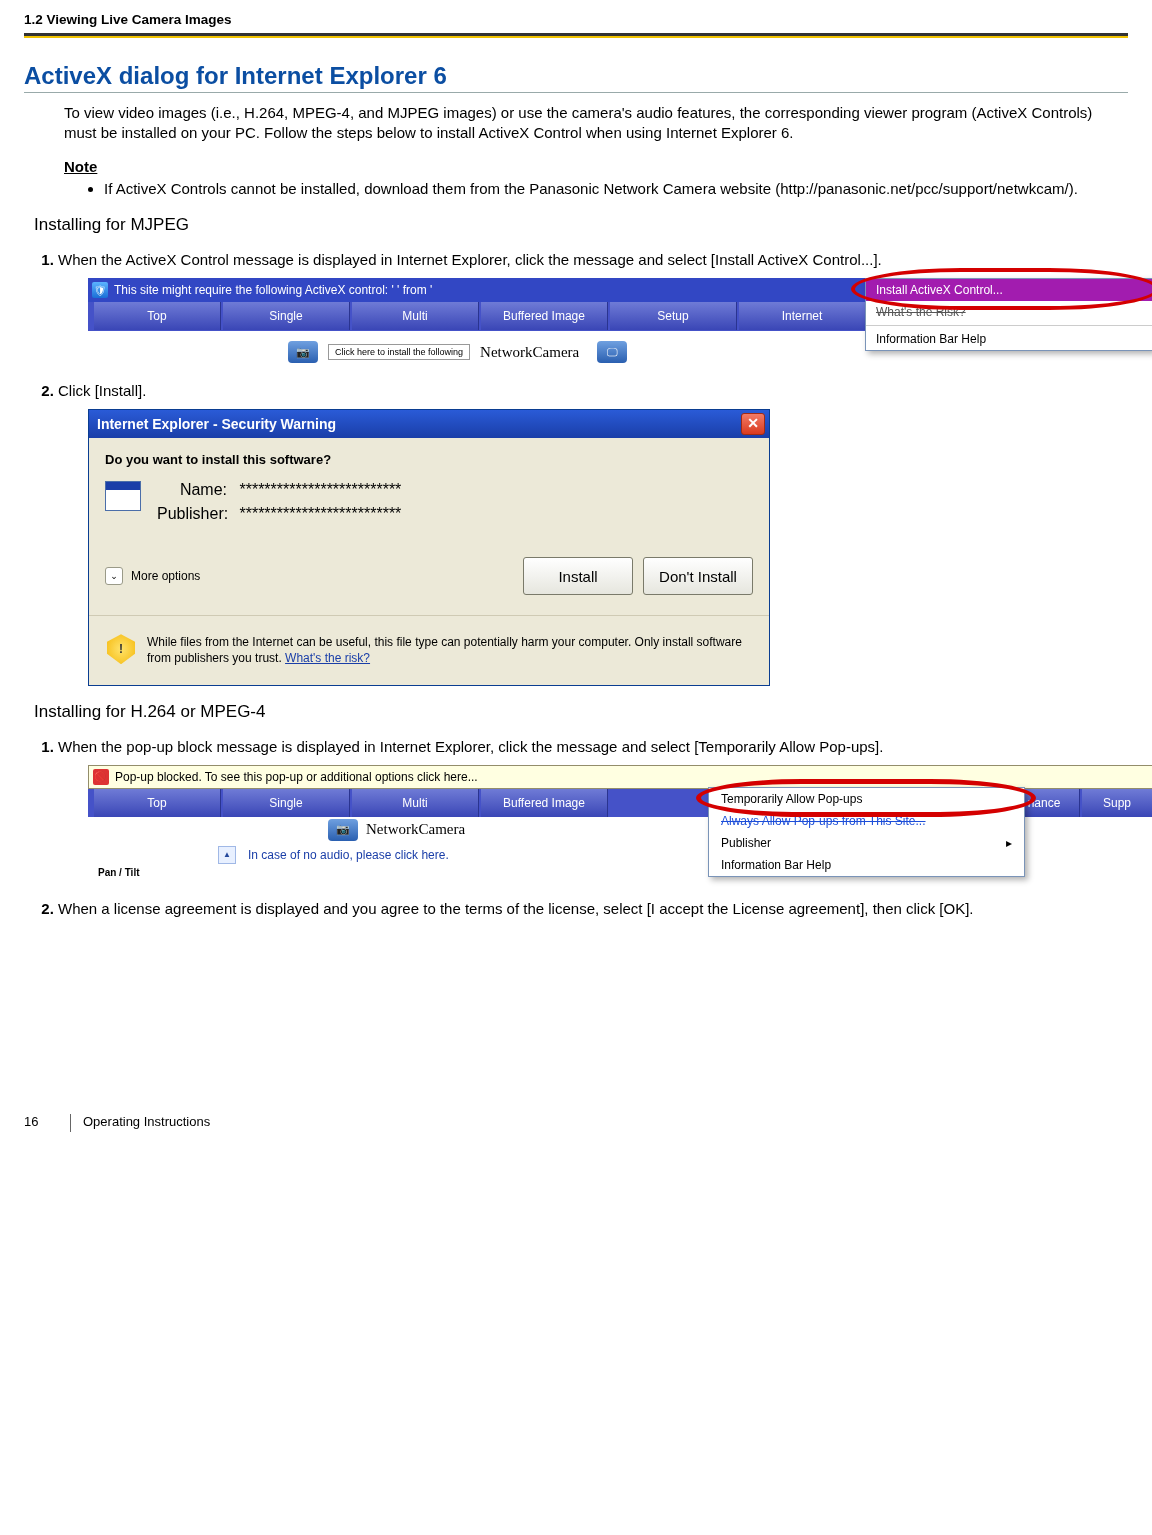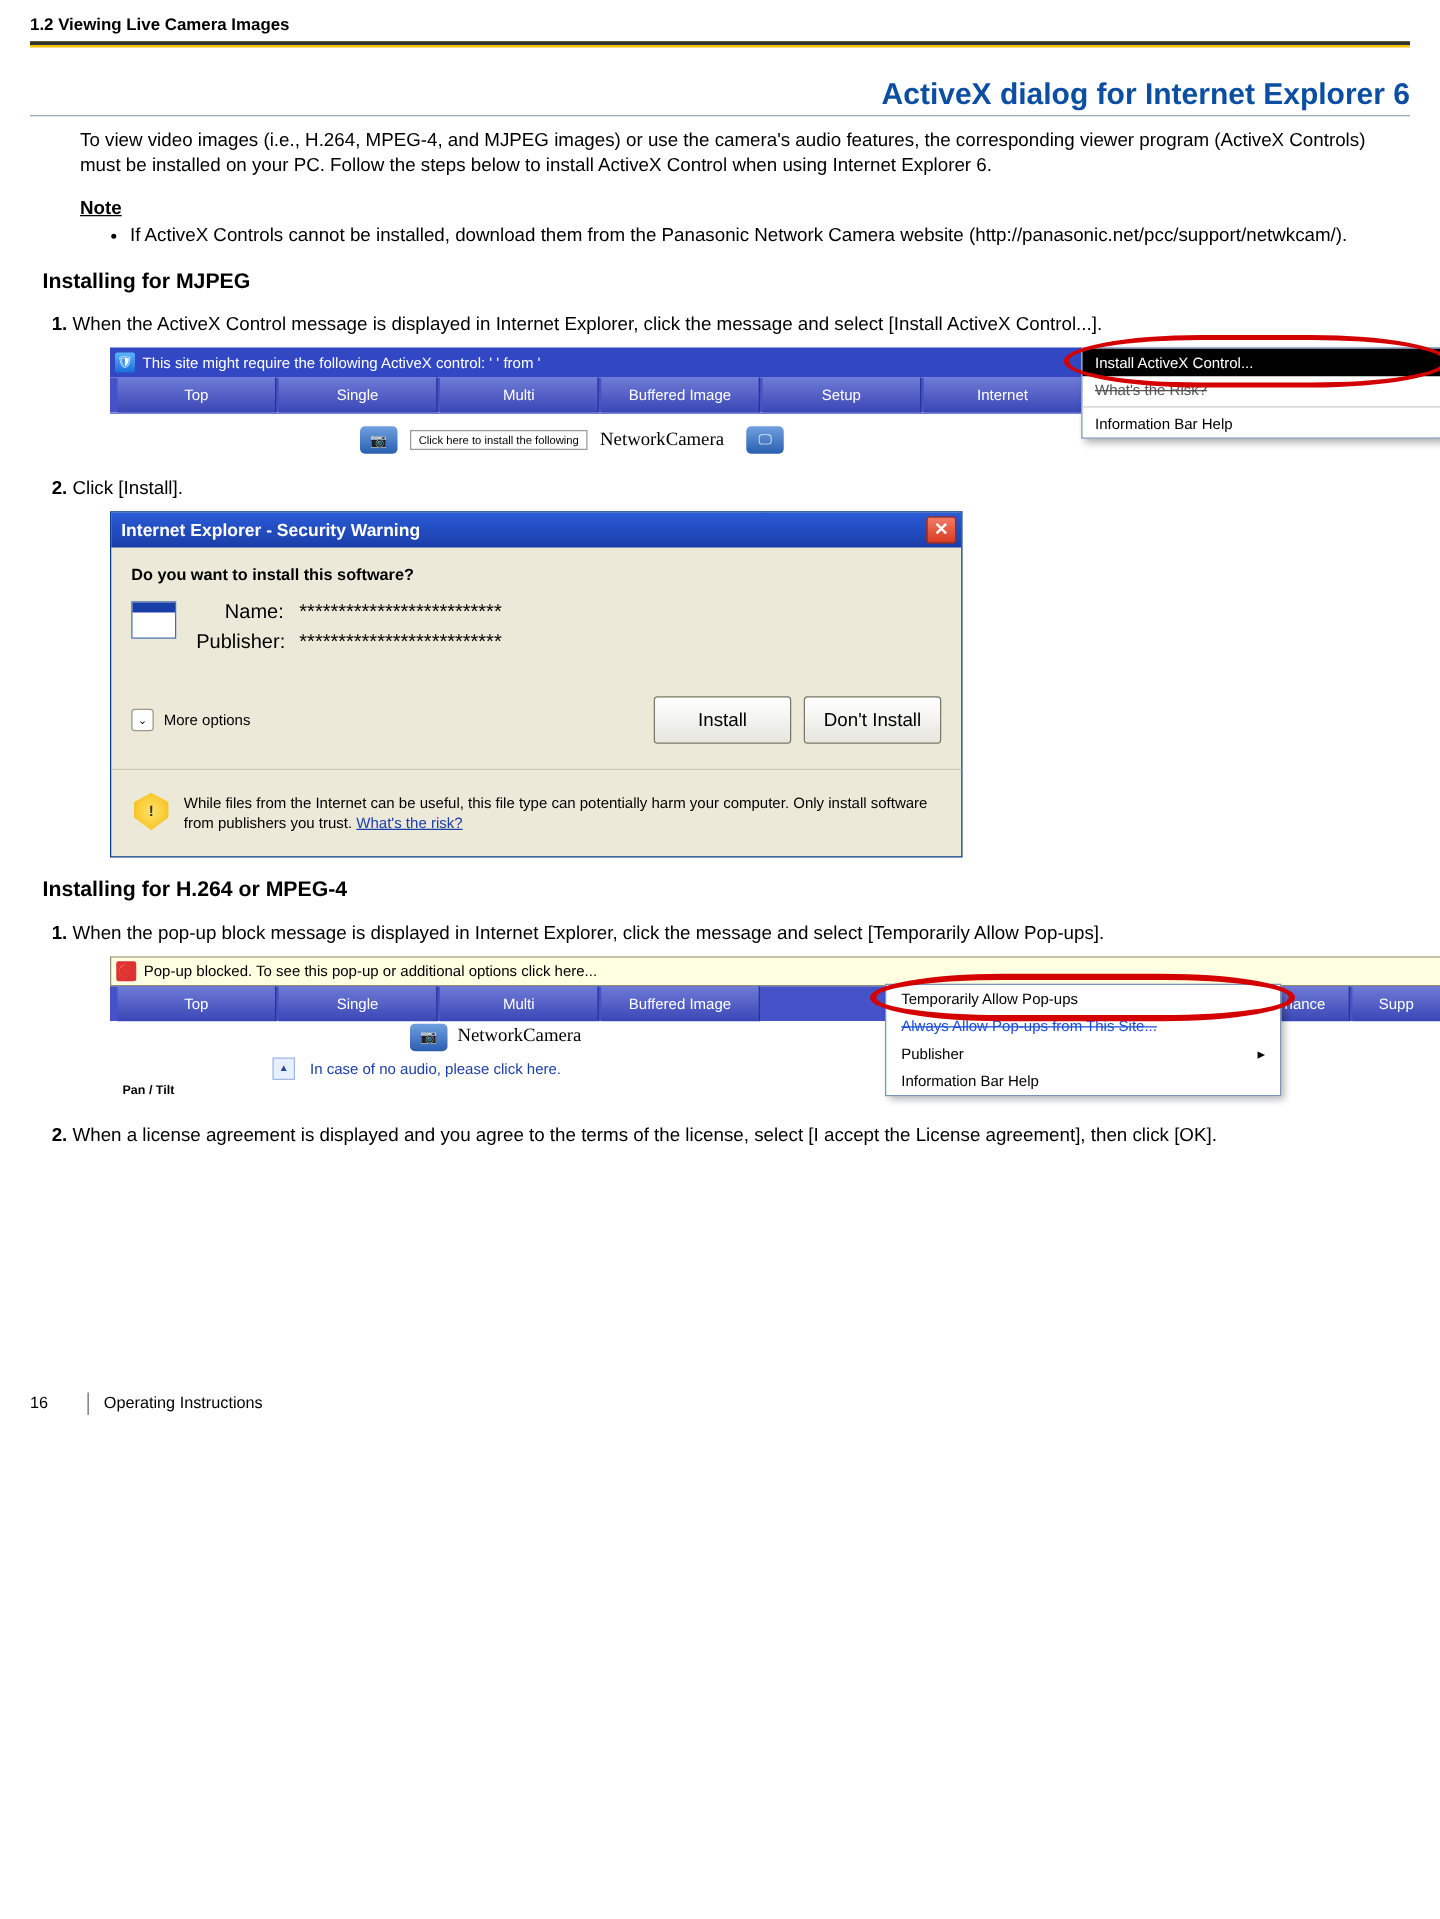--- a/index.html
+++ b/index.html
@@ -26,42 +26,41 @@
     border-top: 3px solid #333;
     margin-bottom: 24px;
   }
   h1.section-title {
     color: #0b4ea2;
     font-size: 24px;
     font-weight: bold;
     margin: 10px 0 10px 0;
     border-bottom: 1px solid #9aa;
     padding-bottom: 2px;
-    text-align: right;
   }
   .body-text {
     margin-left: 40px;
     margin-right: 10px;
     line-height: 1.35;
   }
   .note-label {
     margin-left: 40px;
     margin-top: 14px;
     font-weight: bold;
     text-decoration: underline;
   }
   ul.note-list {
     margin: 4px 0 14px 60px;
     padding-left: 20px;
   }
   ul.note-list li { line-height:1.35; }
   h3.sub {
     margin-left: 10px;
     font-size: 17px;
-    font-weight: bold;
+    font-weight: normal;
     margin-top: 16px;
     margin-bottom: 6px;
   }
   ol.steps {
     margin-left: 14px;
     padding-left: 20px;
   }
   ol.steps > li {
     font-weight: bold;
     margin-bottom: 4px;
@@ -140,21 +139,21 @@
     border:1px solid #7a94b8;
     box-shadow: 3px 3px 6px rgba(0,0,0,.3);
     font-size:12px;
     color:#000;
   }
   .context-menu .mi {
     padding: 4px 10px;
     white-space:nowrap;
   }
   .context-menu .mi.hl {
-    background:#000000;
+    background:#a21caf;
     color:#fff;
   }
   .context-menu .sep { height:1px; background:#ccc; margin:2px 0;}
   .red-circle {
     position:absolute;
     border: 4px solid #d40000;
     border-radius: 50% / 70%;
     pointer-events:none;
   }
   

